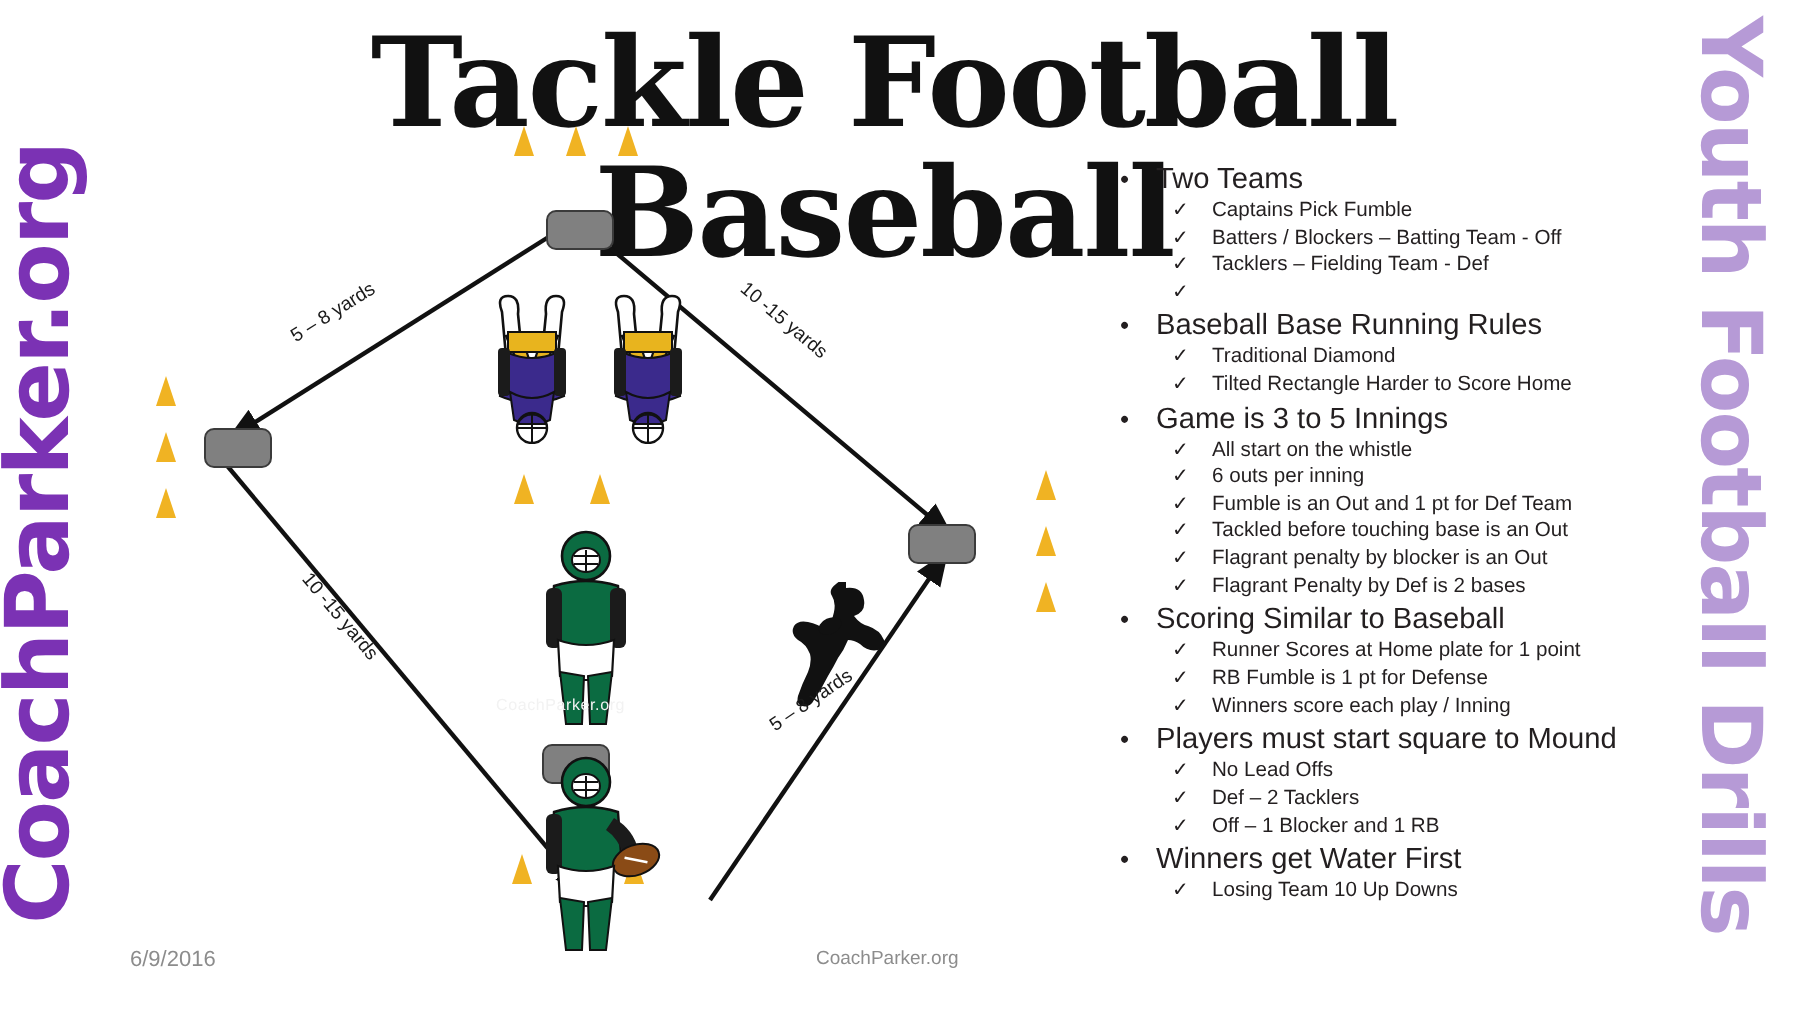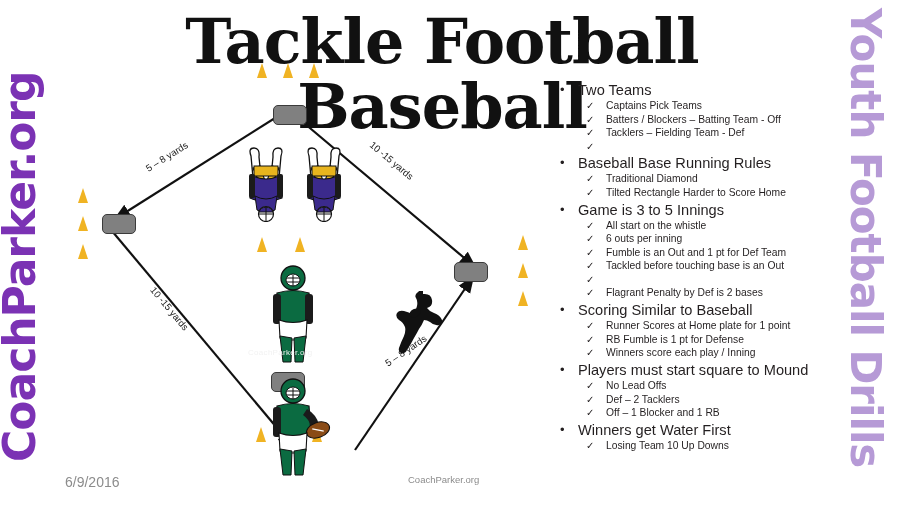--- a/index.html
+++ b/index.html
@@ -112,21 +112,21 @@
 
   #watermark{
     position:absolute;left:248px;top:348px;
     font-size:8px;color:#f2f2f2;
     letter-spacing:.3px;
   }
 
   
   #footer-date{
     position:absolute;left:65px;top:474px;
-    font-size:14px;color:#8c8c8c;
+    font-size:11px;color:#8c8c8c;
   }
   #footer-site{
     position:absolute;left:408px;top:474px;
     font-size:9.5px;color:#8c8c8c;
   }
 </style>
 </head>
 <body>
 
 <div id="slide">
@@ -283,21 +283,21 @@
 
   <div id="watermark">CoachParker.org</div>
 
   <div id="bullet-list">
       <div class="b1">
         <span class="dot">•</span>
         <span>Two Teams</span>
       </div>
       <div class="b2">
         <span class="chk">✓</span>
-        <span class="t">Captains Pick Teams</span>
+        <span class="t">Captains Pick Fumble</span>
       </div>
       <div class="b2">
         <span class="chk">✓</span>
         <span class="t">Batters / Blockers – Batting Team - Off</span>
       </div>
       <div class="b2">
         <span class="chk">✓</span>
         <span class="t">Tacklers – Fielding Team - Def</span>
       </div>
       <div class="b2">
@@ -330,20 +330,21 @@
       <div class="b2">
         <span class="chk">✓</span>
         <span class="t">Fumble is an Out and 1 pt for Def Team</span>
       </div>
       <div class="b2">
         <span class="chk">✓</span>
         <span class="t">Tackled before touching base is an Out</span>
       </div>
       <div class="b2">
         <span class="chk">✓</span>
+        <span class="t">Flagrant penalty by blocker is an Out</span>
       </div>
       <div class="b2">
         <span class="chk">✓</span>
         <span class="t">Flagrant Penalty by Def is 2 bases</span>
       </div>
       <div class="b1">
         <span class="dot">•</span>
         <span>Scoring Similar to Baseball</span>
       </div>
       <div class="b2">

